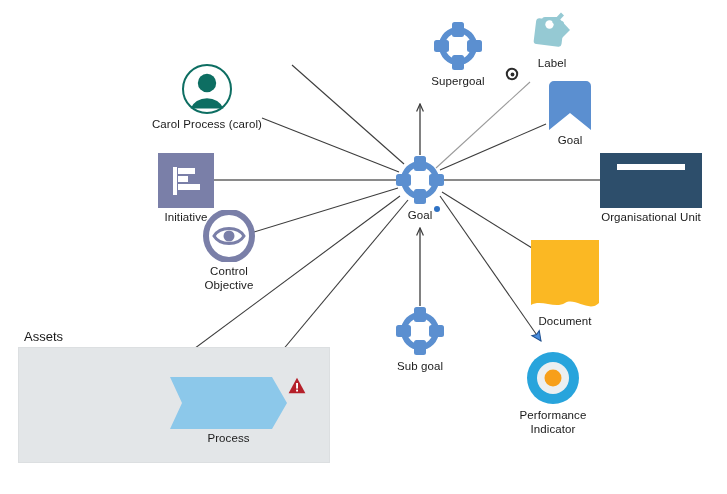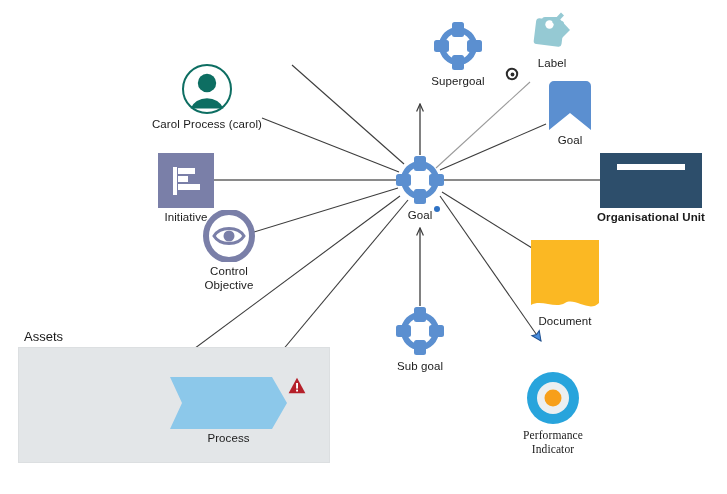--- a/index.html
+++ b/index.html
@@ -180,21 +180,21 @@
       <path d="M4,7 a5,5 0 0 1 5,-5 h32 a5,5 0 0 1 5,5 v44 l-21,-17 l-21,17 z" fill="#5b8fd0"></path>
     </svg>
     <div class="node-label">Goal</div>
   </div>
 
   <div class="node" style="left:600px; top:153px; width:102px;">
     <svg class="icon tile" style="width:102px;height:55px;" viewBox="0 0 102 55">
       <rect x="0" y="0" width="102" height="55" fill="#2d4e6b"></rect>
       <rect x="17" y="11" width="68" height="6" fill="#ffffff"></rect>
     </svg>
-    <div class="node-label" style="white-space:nowrap;font-weight:bold;">Organisational Unit</div>
+    <div class="node-label" style="white-space:nowrap;">Organisational Unit</div>
   </div>
 
   <div class="node" style="left:124px; top:153px; width:36px;padding-left:44px;">
     <svg class="icon tile" style="width:56px;height:55px;" viewBox="0 0 56 55">
       <rect x="0" y="0" width="56" height="55" fill="#7a7fa8"></rect>
       <rect x="15" y="14" width="4" height="28" fill="#ffffff"></rect>
       <rect x="20" y="15" width="17" height="6" fill="#ffffff"></rect>
       <rect x="20" y="23" width="10" height="6" fill="#ffffff"></rect>
       <rect x="20" y="31" width="22" height="6" fill="#ffffff"></rect>
     </svg>
@@ -211,21 +211,21 @@
 Objective</div>
   </div>
 
   <div class="node" style="left:531px; top:240px; width:68px;">
     <svg class="icon" style="width:68px;height:72px;" viewBox="0 0 68 72">
       <path d="M0,0 H68 V63 C58,73 44,57 34,63 C24,69 10,59 0,65 Z" fill="#fbb823"></path>
     </svg>
     <div class="node-label">Document</div>
   </div>
 
-  <div class="node" style="left:522px; top:370px; width:62px;font-family:Liberation Serif, serif;">
+  <div class="node" style="left:522px; top:350px; width:62px;">
     <svg class="icon" style="width:56px;height:56px;" viewBox="0 0 56 56">
       <circle cx="28" cy="28" r="26" fill="#28a4dc"></circle>
       <circle cx="28" cy="28" r="16" fill="#eceff1"></circle>
       <circle cx="28" cy="28" r="8.5" fill="#f79f1a"></circle>
     </svg>
     <div class="node-label">Performance
 Indicator</div>
   </div>
 
 

